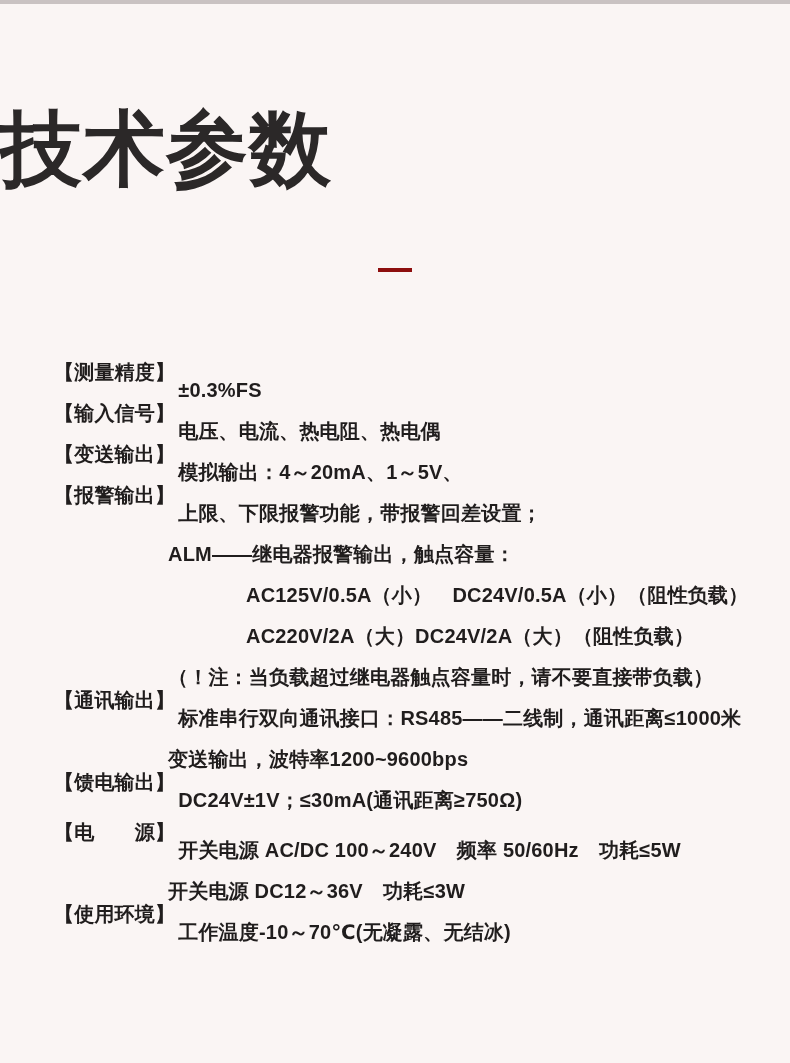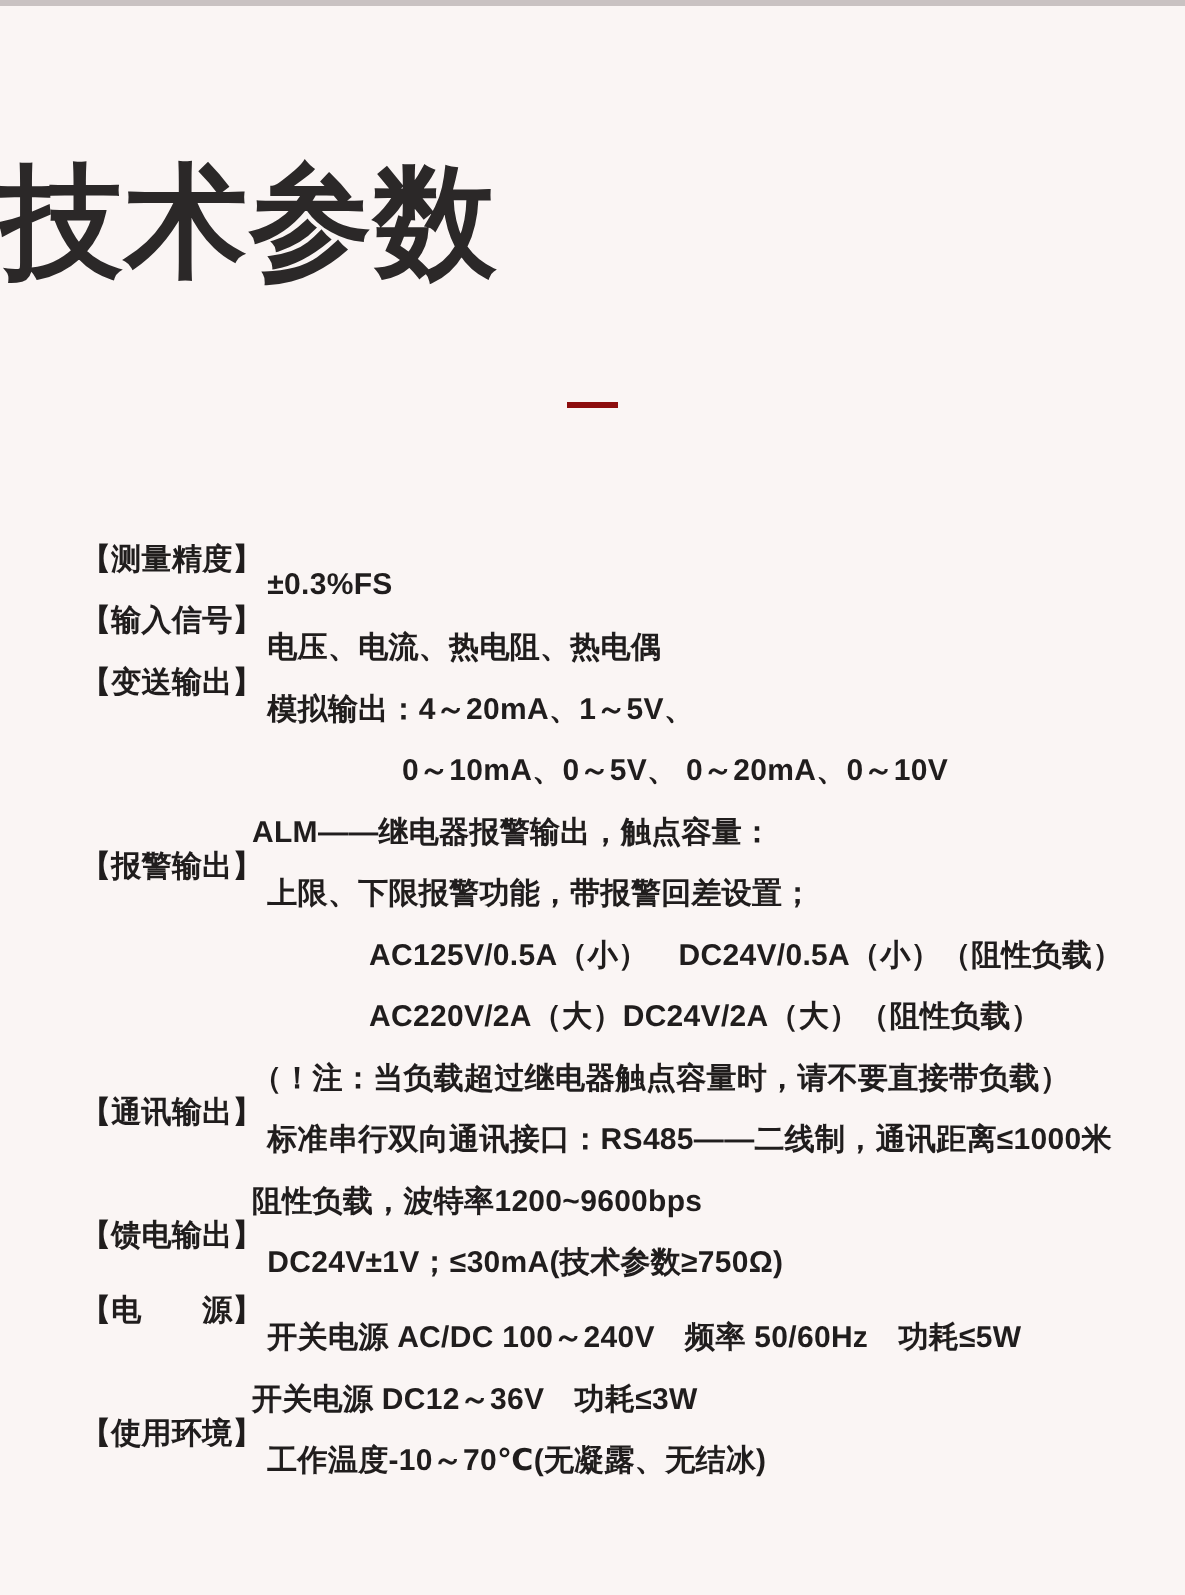--- a/index.html
+++ b/index.html
@@ -83,31 +83,28 @@
   <div class="row l">
     <span class="label">【输入信号】</span>
     <span class="text">电压、电流、热电阻、热电偶</span>
   </div>
 
   <div class="row l">
     <span class="label">【变送输出】</span>
     <span class="text">模拟输出：4～20mA、1～5V、</span>
   </div>
 
-  <div class="row i2">
-    <span class="text">0～10mA、0～5V、 0～20mA、0～10V</span>
+
+  <div class="row l">
+    <span class="label">【报警输出】</span>
+    <span class="text">上限、下限报警功能，带报警回差设置；</span>
   </div>
 
   <div class="row i1">
     <span class="text">ALM——继电器报警输出，触点容量：</span>
-  </div>
-
-  <div class="row l">
-    <span class="label">【报警输出】</span>
-    <span class="text">上限、下限报警功能，带报警回差设置；</span>
   </div>
 
   <div class="row i2b">
     <span class="text">AC125V/0.5A（小）　DC24V/0.5A（小）（阻性负载）</span>
   </div>
 
   <div class="row i2b">
     <span class="text">AC220V/2A（大）DC24V/2A（大）（阻性负载）</span>
   </div>
 
@@ -115,26 +112,26 @@
     <span class="text">（！注：当负载超过继电器触点容量时，请不要直接带负载）</span>
   </div>
 
   <div class="row l">
     <span class="label">【通讯输出】</span>
     <span class="text">标准串行双向通讯接口：RS485——二线制，通讯距离≤1000米</span>
   </div>
 
 
   <div class="row i1">
-    <span class="text">阻性负载，波特率1200~9600bps</span>
+    <span class="text">变送输出，波特率1200~9600bps</span>
   </div>
 
   <div class="row l">
     <span class="label">【馈电输出】</span>
-    <span class="text">DC24V±1V；≤30mA(技术参数≥750Ω)</span>
+    <span class="text">DC24V±1V；≤30mA(通讯距离≥750Ω)</span>
   </div>
 
   <div class="row l gap-before">
     <span class="label">【电　　源】</span>
     <span class="text">开关电源 AC/DC 100～240V　频率 50/60Hz　功耗≤5W</span>
   </div>
 
   <div class="row i1">
     <span class="text">开关电源 DC12～36V　功耗≤3W</span>
   </div>

